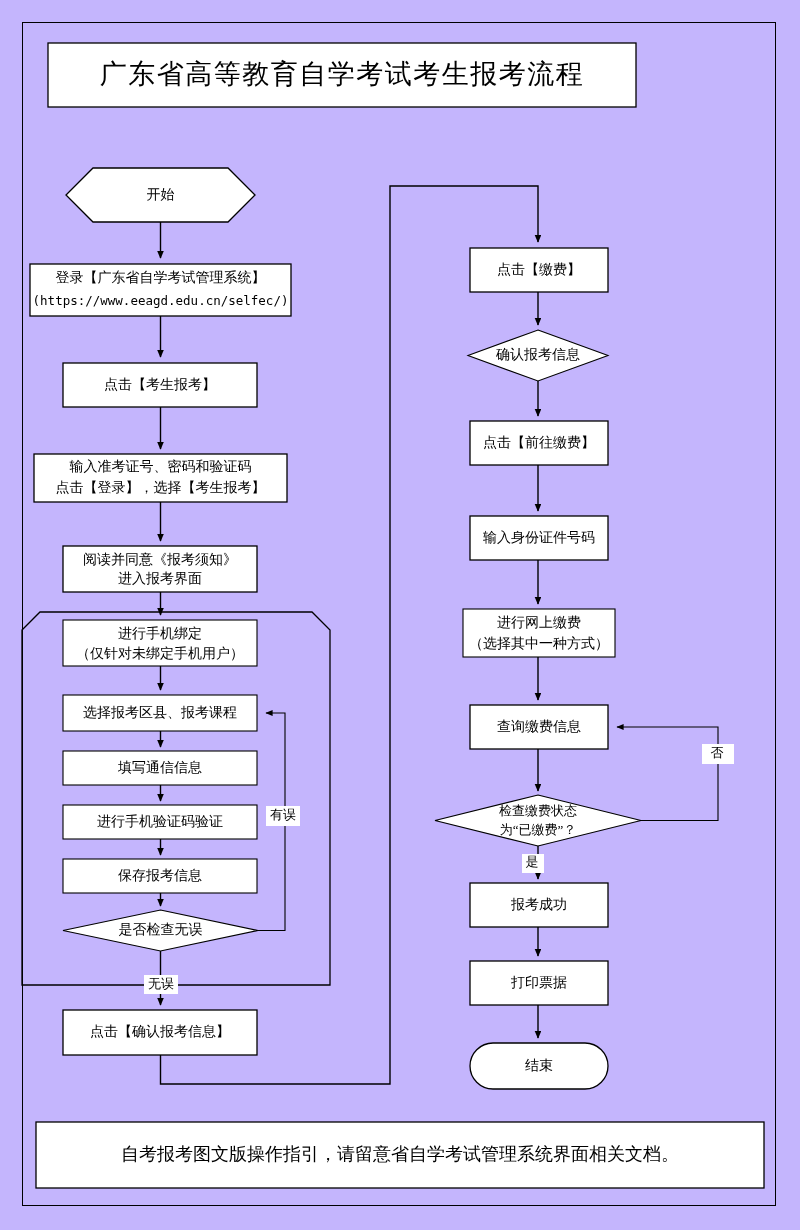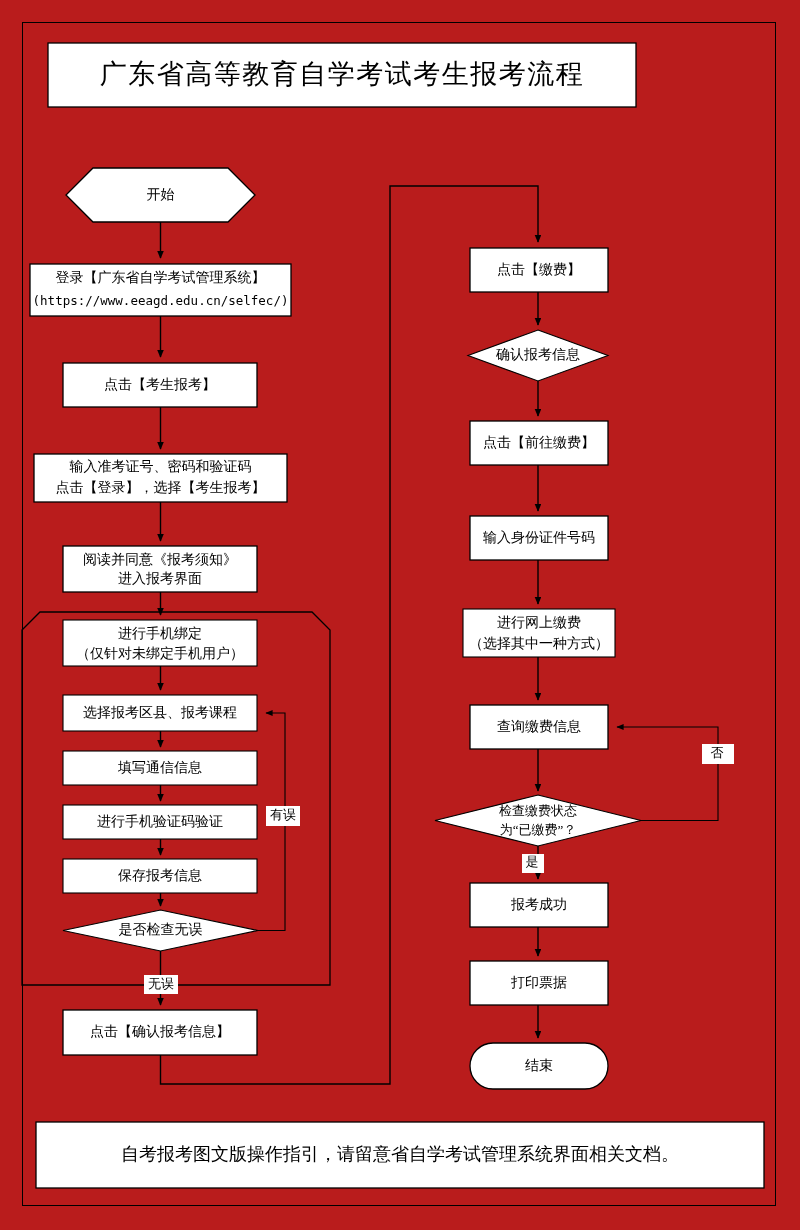--- a/index.html
+++ b/index.html
@@ -11,21 +11,21 @@
     width: 800px;
     height: 1230px;
     font-family: "Liberation Serif", "DejaVu Serif", serif;
     position: relative;
     overflow: hidden;
   }
   #page {
     position: relative;
     width: 800px;
     height: 1230px;
-    background: #b91c1c;
+    background: #c4b5fd;
   }
   .outer-frame {
     position: absolute;
     left: 22px;
     top: 22px;
     width: 754px;
     height: 1184px;
     border: 1px solid #000000;
     box-sizing: border-box;
   }

